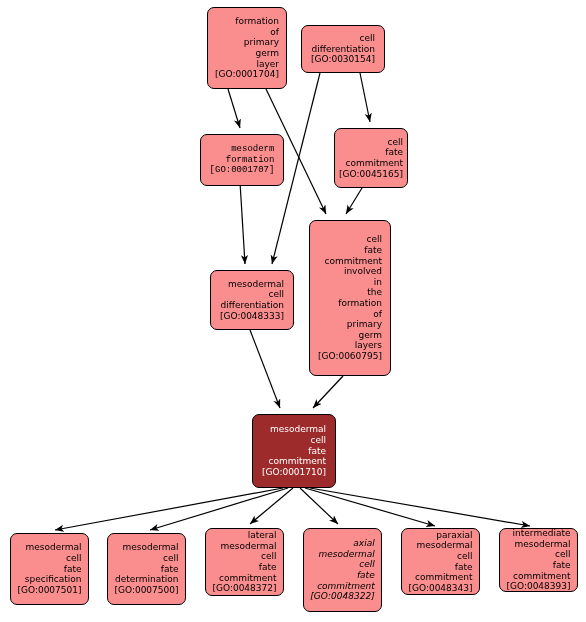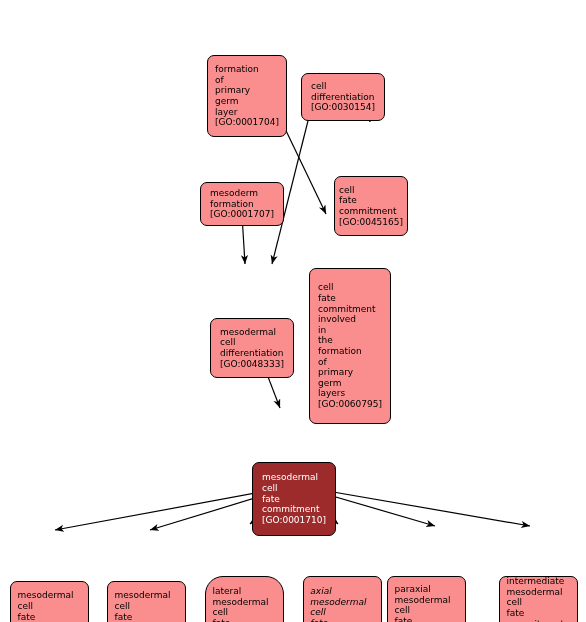--- a/index.html
+++ b/index.html
@@ -26,27 +26,26 @@
   .node {
     position: absolute;
     box-sizing: border-box;
     border: 1px solid #000000;
     border-radius: 7px;
     background: #fa8e8e;
     color: #000000;
     display: flex;
     align-items: center;
     justify-content: center;
-    text-align: left;
+    text-align: right;
     line-height: 1.18;
     font-size: 9px;
     padding: 2px 5px;
     overflow: hidden;
     white-space: pre-line;
-    margin-top: 48px;
   }
   .node.highlight {
     background: #9e2b2b;
     color: #ffffff;
     border-color: #000000;
   }
 </style>
 </head>
 <body>
 
@@ -77,21 +76,21 @@
   <div id="node-layer">
       <div class="node" style="left: 207px; top: 7px; width: 80px; height: 82px;">formation
 of
 primary
 germ
 layer
 [GO:0001704]</div>
       <div class="node" style="left: 301px; top: 25px; width: 84px; height: 48px;">cell
 differentiation
 [GO:0030154]</div>
-      <div class="node" style="left: 200px; top: 134px; width: 84px; height: 44px;">mesoderm
+      <div class="node" style="left: 200px; top: 134px; width: 84px; height: 52px; font-family: Liberation Mono, monospace;">mesoderm
 formation
 [GO:0001707]</div>
       <div class="node" style="left: 334px; top: 128px; width: 74px; height: 60px;">cell
 fate
 commitment
 [GO:0045165]</div>
       <div class="node" style="left: 210px; top: 270px; width: 84px; height: 60px;">mesodermal
 cell
 differentiation
 [GO:0048333]</div>
@@ -115,33 +114,33 @@
       <div class="node" style="left: 10px; top: 533px; width: 79px; height: 72px;">mesodermal
 cell
 fate
 specification
 [GO:0007501]</div>
       <div class="node" style="left: 107px; top: 533px; width: 79px; height: 72px;">mesodermal
 cell
 fate
 determination
 [GO:0007500]</div>
-      <div class="node" style="left: 205px; top: 528px; width: 79px; height: 84px; border-radius: 18px;">lateral
+      <div class="node" style="left: 205px; top: 528px; width: 79px; height: 68px;">lateral
 mesodermal
 cell
 fate
 commitment
 [GO:0048372]</div>
       <div class="node" style="left: 303px; top: 528px; width: 79px; height: 84px; font-style: italic;">axial
 mesodermal
 cell
 fate
 commitment
 [GO:0048322]</div>
-      <div class="node" style="left: 387px; top: 528px; width: 79px; height: 80px;">paraxial
+      <div class="node" style="left: 401px; top: 528px; width: 79px; height: 67px;">paraxial
 mesodermal
 cell
 fate
 commitment
 [GO:0048343]</div>
       <div class="node" style="left: 499px; top: 528px; width: 79px; height: 64px;">intermediate
 mesodermal
 cell
 fate
 commitment

